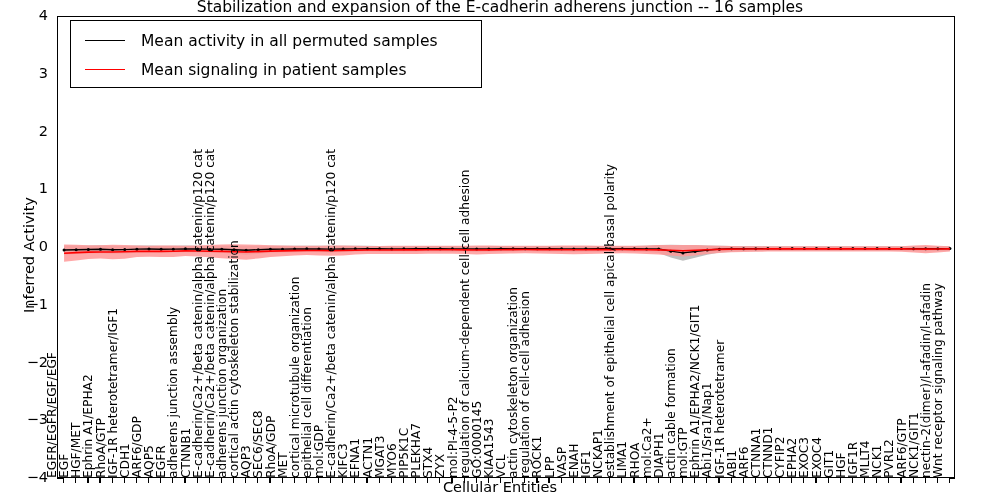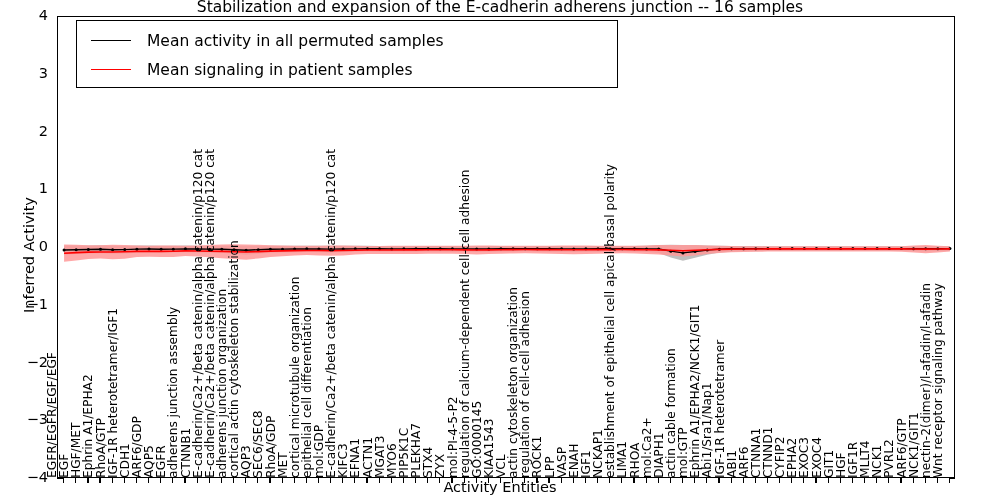--- a/index.html
+++ b/index.html
@@ -41,40 +41,40 @@
   .xtl-wrap{position:absolute; top:0; width:16px; height:500px;}
   .xtl{
     position:absolute; bottom:22px; left:50%;
     transform-origin:left bottom; transform:rotate(-90deg);
     white-space:nowrap; font-size:12.2px; color:#000;
     line-height:11px; margin-left:-5px;
   }
 
   
   #legend{
-    position:absolute; left:76px; top:20px; width:542px; height:68px;
+    position:absolute; left:70px; top:20px; width:412px; height:68px;
     border:1.2px solid #000; background:#fff; box-sizing:border-box;
     padding:5px 8px 5px 8px;
   }
   .leg-row{display:flex;align-items:center;height:29px;}
   .leg-line{width:40px;height:0;border-top:1.6px solid #000;margin:0 16px 0 6px;}
   .leg-line.red{border-top-color:#ff0000;}
   .leg-txt{font-size:15.5px;color:#000;white-space:nowrap;}
 
   svg.series{position:absolute;left:0;top:0;width:898px;height:462px;overflow:visible;}
 </style>
 </head>
 <body>
 
 <div id="fig">
 
   <div id="title">Stabilization and expansion of the E-cadherin adherens junction -- 16 samples</div>
 
   <div id="ylabel">Inferred Activity</div>
-  <div id="xlabel">Activity Entities</div>
+  <div id="xlabel">Cellular Entities</div>
 
   <div id="ytick-host">
       <div class="ylabel-txt" style="top: 478px;">−4</div>
       <div class="ytickmark" style="top: 478px;"></div>
       <div class="ytickmark r" style="top: 478px;"></div>
       <div class="ylabel-txt" style="top: 420.25px;">−3</div>
       <div class="ytickmark" style="top: 420.25px;"></div>
       <div class="ytickmark r" style="top: 420.25px;"></div>
       <div class="ylabel-txt" style="top: 362.5px;">−2</div>
       <div class="ytickmark" style="top: 362.5px;"></div>

